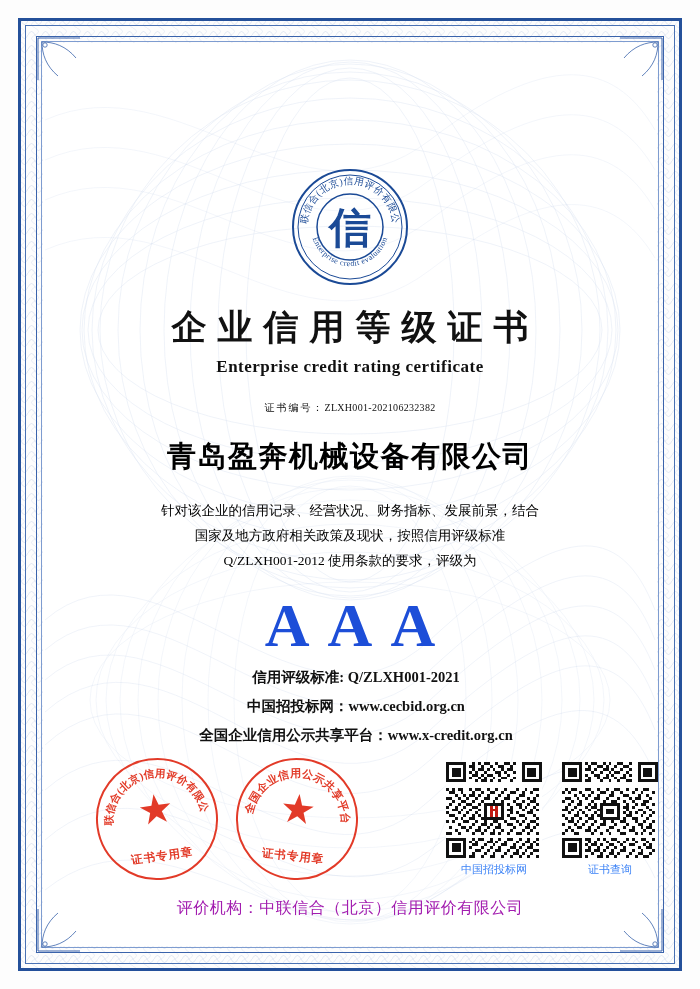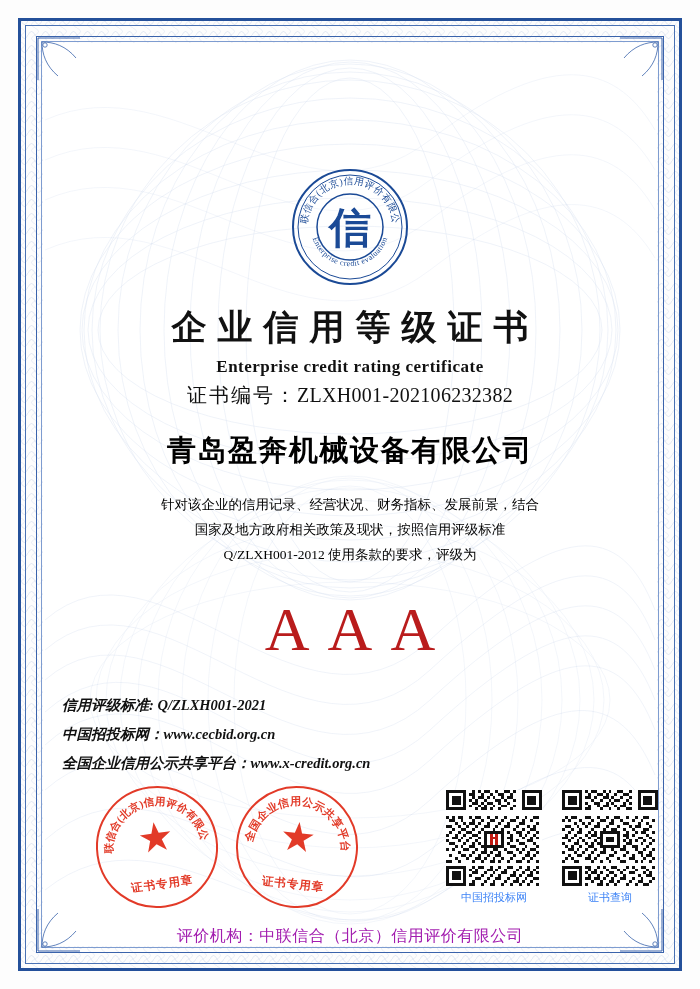--- a/index.html
+++ b/index.html
@@ -104,22 +104,22 @@
     margin-top: 6px;
     font-family: "Liberation Serif", serif;
     font-weight: bold;
     font-style: normal;
     font-size: 17px;
     letter-spacing: 0.5px;
     color: #111111;
   }
 
   .cert-no {
-    margin-top: 5px;
-    font-size: 20px;
+    margin-top: 24px;
+    font-size: 10px;
     color: #111;
     font-family: "Liberation Serif", serif;
   }
   .cert-no .label { letter-spacing: 2px; }
   .cert-no .value { letter-spacing: 0.3px; }
 
   .company {
     margin-top: 22px;
     font-size: 29px;
     font-weight: bold;
@@ -131,39 +131,38 @@
   .statement {
     margin-top: 22px;
     font-size: 13.5px;
     line-height: 1.85;
     color: #000000;
     padding: 0 48px;
     font-family: "Liberation Serif", serif;
   }
 
   .grade {
-    margin-top: 26px;
+    margin-top: 16px;
     font-size: 62px;
-    font-weight: normal;
-    color: #b91c1c;
+    font-weight: bold;
+    color: #1d4ed8;
     letter-spacing: 18px;
     text-indent: 18px;
     font-family: "Liberation Serif", serif;
   }
 
   .details {
-    margin-top: 26px;
-    text-align: left;
+    margin-top: 2px;
+    text-align: center;
     padding-left: 12px;
     font-size: 14.5px;
     line-height: 2.0;
     color: #111;
     font-weight: bold;
     font-family: "Liberation Serif", serif;
-    font-style: italic;
   }
   .details .row { white-space: nowrap; }
   .details .link { color: #111; }
 
   
   .seal-area {
     position: relative;
     height: 140px;
     margin-top: 6px;
   }

